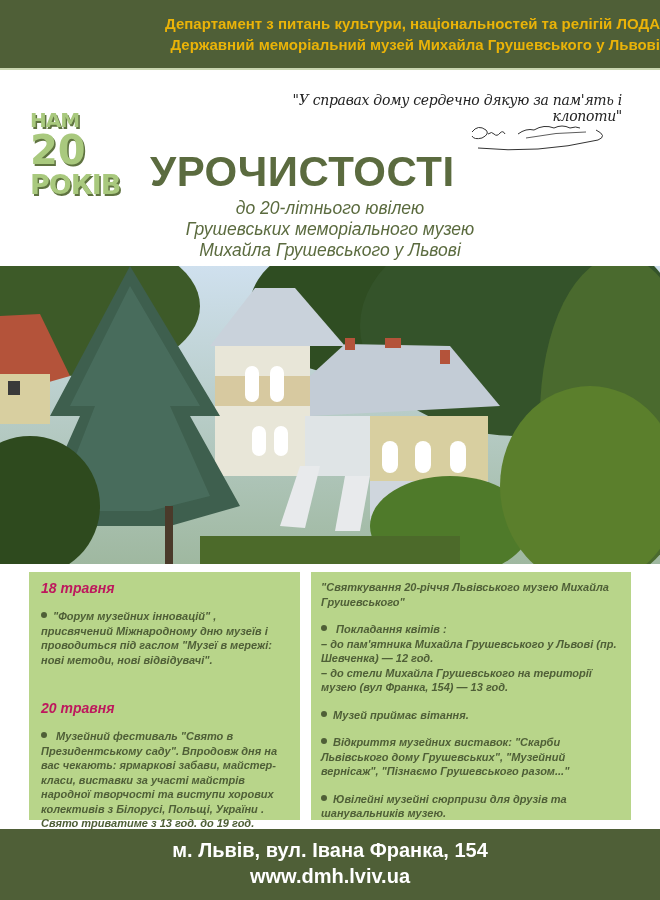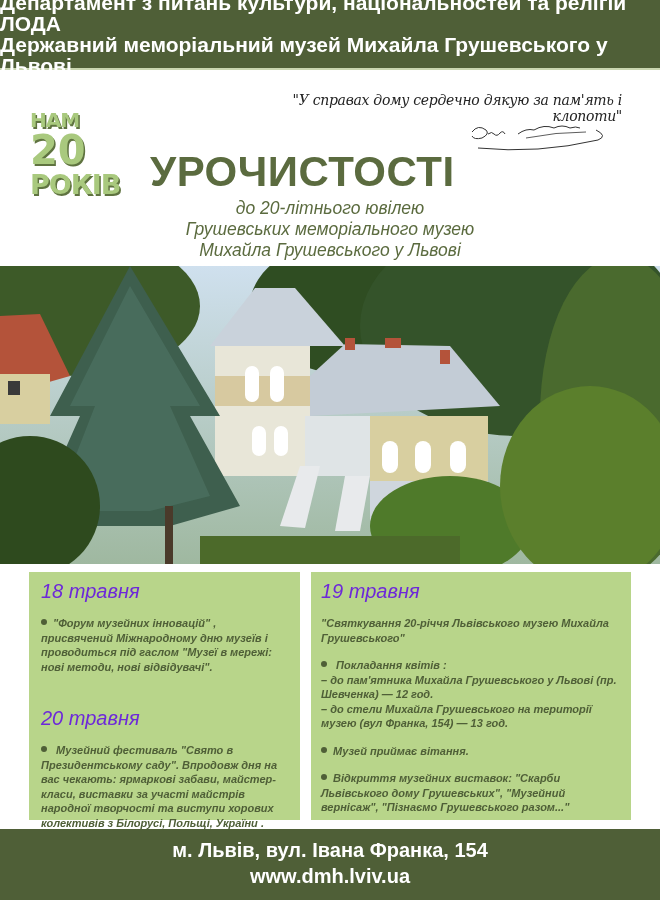--- a/index.html
+++ b/index.html
@@ -2,22 +2,22 @@
 <html><head>
 <meta charset="utf-8">
 <style>
   * { box-sizing: border-box; margin: 0; padding: 0; }
   html, body { width: 660px; height: 900px; background: #ffffff; overflow: hidden; }
   body { position: relative; font-family: "Liberation Sans", sans-serif; }
 
   .top-band {
     position: absolute; left: 0; top: 0; width: 660px; height: 70px;
     background: #4f5f37;
-    display: flex; flex-direction: column; justify-content: center; align-items: center;
-    color: #ffffff; font-weight: bold; font-size: 21px; line-height: 21px;
+    display: flex; flex-direction: column; justify-content: center; align-items: flex-end;
+    color: #eab308; font-weight: bold; font-size: 15px; line-height: 21px;
     border-bottom: 2px solid #c9d6b0;
   }
 
   .badge {
     position: absolute; left: 30px; top: 108px; width: 120px;
     font-family: "DejaVu Sans", sans-serif; font-weight: bold;
     color: #a9c97e;
     text-shadow: 1.5px 1.5px 0 #5f7340;
   }
   .badge .l1 { font-size: 20px; line-height: 24px; letter-spacing: -1px; }
@@ -48,21 +48,21 @@
     position: absolute; left: 0; top: 266px; width: 660px; height: 298px;
     overflow: hidden; background: #3f5a2b;
   }
 
   .box {
     position: absolute; background: #b8d58a; color: #4f5f37;
     font-style: italic; font-weight: bold;
   }
   .box.left { left: 29px; top: 572px; width: 271px; height: 248px; padding: 8px 12px; }
   .box.right { left: 311px; top: 572px; width: 320px; height: 248px; padding: 8px 10px; }
-  .box h3 { font-size: 20px; font-weight: normal; font-style: italic; color: #6d28d9; margin-bottom: 13px; }
+  .box h3 { font-size: 14px; font-weight: bold; font-style: italic; color: #be185d; margin-bottom: 13px; }
   .box p { font-size: 11px; line-height: 14.5px; margin-bottom: 13px; }
   .bullet { display: inline-block; width: 6px; height: 6px; border-radius: 50%; background: #4f5f37; margin-right: 6px; vertical-align: middle; position: relative; top: -2px; }
 
   .bottom-band {
     position: absolute; left: 0; top: 829px; width: 660px; height: 71px;
     background: #4f5f37; color: #ffffff; font-weight: bold;
     display: flex; flex-direction: column; align-items: center; padding-top: 8px;
     font-size: 20px; line-height: 26px;
   }
 </style>
@@ -151,21 +151,20 @@
 
 <div class="box left">
   <h3>18 травня</h3>
   <p><span class="bullet"></span><span>"Форум музейних інновацій" , присвячений Міжнародному дню музеїв і проводиться під гаслом "Музеї в мережі: нові методи, нові відвідувачі".</span></p>
   <div style="height:20px"></div>
   <h3>20 травня</h3>
   <p><span class="bullet"></span><span> Музейний фестиваль "Свято в Президентському саду". Впродовж дня на вас чекають: ярмаркові забави, майстер-класи, виставки за участі майстрів народної творчості та виступи хорових колективів з Білорусі, Польщі, України . Свято триватиме з 13 год. до 19 год.</span></p>
 </div>
 
 <div class="box right">
-  <h3>19 травня</h3>
   <p>"Святкування 20-річчя Львівського музею Михайла Грушевського"</p>
   <p>
     <span class="bullet"></span><span> Покладання квітів :</span><br>
     <span>– до пам'ятника Михайла Грушевського у Львові (пр. Шевченка) — 12 год.</span><br>
     <span>– до стели Михайла Грушевського на території музею (вул Франка, 154) — 13 год.</span>
   </p>
   <p><span class="bullet"></span><span>Музей приймає вітання.</span></p>
   <p><span class="bullet"></span><span>Відкриття музейних виставок: "Скарби Львівського дому Грушевських", "Музейний вернісаж", "Пізнаємо Грушевського разом..."</span></p>
   <p><span class="bullet"></span><span>Ювілейні музейні сюрпризи  для друзів та шанувальників музею.</span></p>
 </div>

